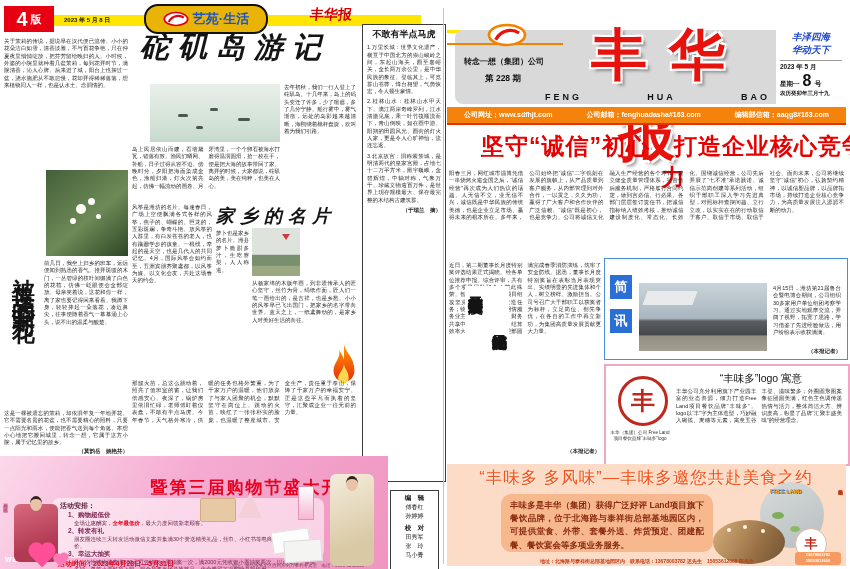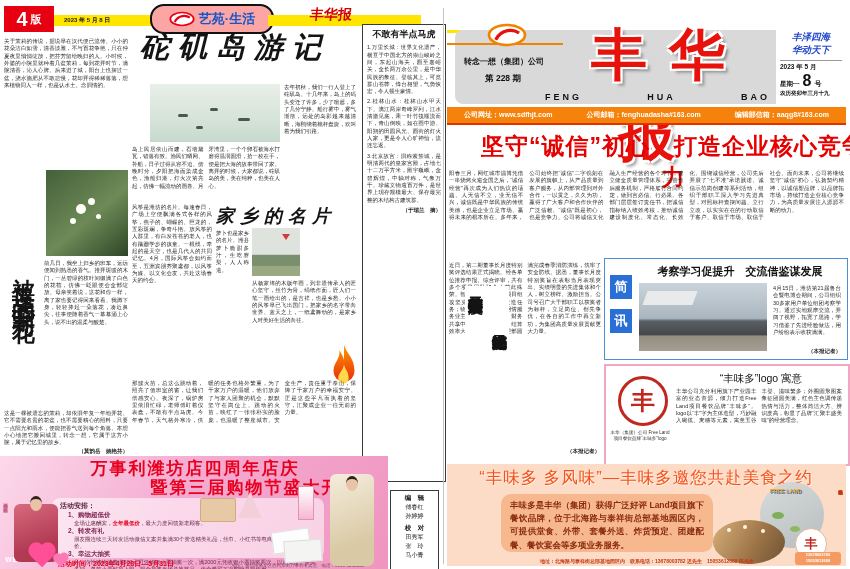--- a/index.html
+++ b/index.html
@@ -30,21 +30,21 @@
 
 <div id="stage">
 
   <div class="abs" style="left:4px;top:6px;width:50px;height:26px;background:#e60012;display:flex;align-items:center;justify-content:center;">
     <span style="color:#fff;font-size:20px;font-weight:bold;">4</span>
     <span style="color:#fff;font-size:11px;font-weight:bold;margin-left:3px;">版</span>
   </div>
   <div class="abs" style="left:54px;top:15px;width:118px;height:11px;background:#ffe500;display:flex;align-items:center;">
     <span style="font-size:6px;font-weight:bold;color:#222;margin-left:10px;">2023 年 5 月 8 日</span>
   </div>
-  <div class="abs" style="left:150px;top:4px;width:120px;height:26px;border:2px solid #111;border-radius:14px;background:#fca5a5;display:flex;align-items:center;justify-content:center;gap:4px;">
+  <div class="abs" style="left:144px;top:4px;width:120px;height:26px;border:2px solid #111;border-radius:14px;background:#eab308;display:flex;align-items:center;justify-content:center;gap:4px;">
     <svg width="26" height="16" viewBox="0 0 60 36">
       <ellipse cx="30" cy="18" rx="27" ry="15" fill="#fff" stroke="#e60012" stroke-width="4"></ellipse>
       <path d="M13 25 C22 8 40 9 48 15" stroke="#e60012" stroke-width="5" fill="none"></path>
     </svg>
     <span style="color:#1656c8;font-size:13px;font-weight:bold;">艺苑·生活</span>
   </div>
   <div class="abs" style="left:268px;top:15px;width:153px;height:11px;background:#ffe500;"></div>
   <div class="abs" style="left:310px;top:6px;width:80px;font-size:14px;font-weight:bold;color:#d40000;transform:skewX(-6deg);">丰华报</div>
 
   <div class="abs t5" style="left:4px;top:38px;width:124px;height:130px;">关于茉莉的传说，据说早在汉代便已流传。小小的花朵洁白如雪，清香淡雅，不与百花争艳，只在仲夏夜里悄悄绽放，把芬芳留给晚归的人。小时候，外婆的小院里就种着几盆茉莉，每到花开时节，满院清香，沁人心脾。后来进了城，阳台上也摆过一盆，浇水施肥从不敢怠慢，花却开得稀稀落落，想来植物同人一样，也是认水土、念旧情的。</div>
@@ -101,21 +101,20 @@
     <div style="font-size:6.5px;font-weight:bold;color:#111;">编　辑</div>
     <div style="font-size:6px;color:#222;">傅春红</div>
     <div style="font-size:6px;color:#222;margin-bottom:3px;">孙婷婷</div>
     <div style="font-size:6.5px;font-weight:bold;color:#111;">校　对</div>
     <div style="font-size:6px;color:#222;">田秀军</div>
     <div style="font-size:6px;color:#222;">张　玲</div>
     <div style="font-size:6px;color:#222;">马小青</div>
   </div>
 
   <div class="abs" style="left:0;top:456px;width:388px;height:113px;background:linear-gradient(120deg,#fbd9ea,#f5abd1 45%,#ef95c0);overflow:hidden;">
-    <div style="position:absolute;left:55px;top:1px;width:280px;text-align:center;font-size:17px;font-weight:bold;color:#e8001f;letter-spacing:2px;">万事利潍坊店四周年店庆</div>
     <div style="position:absolute;left:130px;top:20px;width:250px;text-align:center;font-size:17px;font-weight:bold;color:#e8001f;letter-spacing:2px;">暨第三届购物节盛大开幕</div>
 
     <div style="position:absolute;left:52px;top:42px;width:272px;height:60px;background:rgba(255,255,255,.55);border-radius:8px;padding:3px 8px;box-sizing:border-box;">
       <div style="font-size:7px;font-weight:bold;color:#5a2340;">活动安排：</div>
       <div style="font-size:6.5px;font-weight:bold;color:#7a1f4e;margin-left:8px;">1、购物超低价</div>
       <div style="font-size:5.5px;color:#6b2b4d;margin-left:14px;">
         <span>全场让惠酬宾，</span><span style="color:#e8001f;font-weight:bold;">全年最低价</span><span>，最大力度回馈新老顾客。</span>
       </div>
       <div style="font-size:6.5px;font-weight:bold;color:#7a1f4e;margin-left:8px;">2、转发有礼</div>
       <div style="font-size:5.5px;color:#6b2b4d;margin-left:14px;">朋友圈连续三天转发活动微信文案并集满30个赞送精美礼品，丝巾、小红书等电商渠道同享活动价。</div>
@@ -188,21 +187,20 @@
   <div class="abs" style="left:465px;top:286px;width:44px;height:174px;background:#fff;display:flex;justify-content:center;gap:5px;">
     <div class="vert serifT" style="font-size:15px;height:172px;">第二期董事长月度特别奖</div>
     <div class="vert serifT" style="font-size:15px;height:100px;align-self:center;">评选结果揭晓</div>
   </div>
 
   <div class="abs" style="left:604px;top:258px;width:242px;height:100px;border:1px solid #4a90d9;background:#fff;">
     <div style="position:absolute;left:5px;top:16px;width:22px;">
       <div style="width:22px;height:24px;background:#2a6fd6;color:#fff;font-size:13px;font-weight:bold;display:flex;align-items:center;justify-content:center;margin-bottom:10px;">简</div>
       <div style="width:22px;height:24px;background:#2a6fd6;color:#fff;font-size:13px;font-weight:bold;display:flex;align-items:center;justify-content:center;">讯</div>
     </div>
-    <div style="position:absolute;left:34px;top:5px;width:202px;text-align:center;font-size:11px;font-weight:bold;color:#111;">考察学习促提升　交流借鉴谋发展</div>
     <div class="ph" style="left:34px;top:24px;width:128px;height:68px;background:linear-gradient(#c9d3da 0%,#aab6bf 52%,#5a5f64 56%,#44484d 76%,#948d82 78%,#a59e92 100%);">
       <span style="position:absolute;left:6px;top:8px;width:50px;height:14px;background:#e8eaec;transform:skewX(-20deg);"></span>
     </div>
     <div class="abs t5" style="left:168px;top:26px;width:68px;height:58px;">4月15日，潍坊第21届鲁台会暨电博会期间，公司组织30多家用户单位组团考察学习。通过实地观摩交流，开阔了视野，拓宽了思路，学习借鉴了先进经验做法，用户纷纷表示收获满满。</div>
     <div class="credit" style="position:absolute;right:6px;bottom:4px;width:70px;">（本报记者）</div>
   </div>
 
   <div class="abs" style="left:604px;top:364px;width:242px;height:98px;border:2px solid #f2a6c4;background:#fff;">
     <div style="position:absolute;left:12px;top:10px;width:44px;height:44px;border:3px solid #c0281e;border-radius:50%;display:flex;align-items:center;justify-content:center;">
       <span class="serifT" style="color:#c0281e;font-size:24px;">丰</span>

